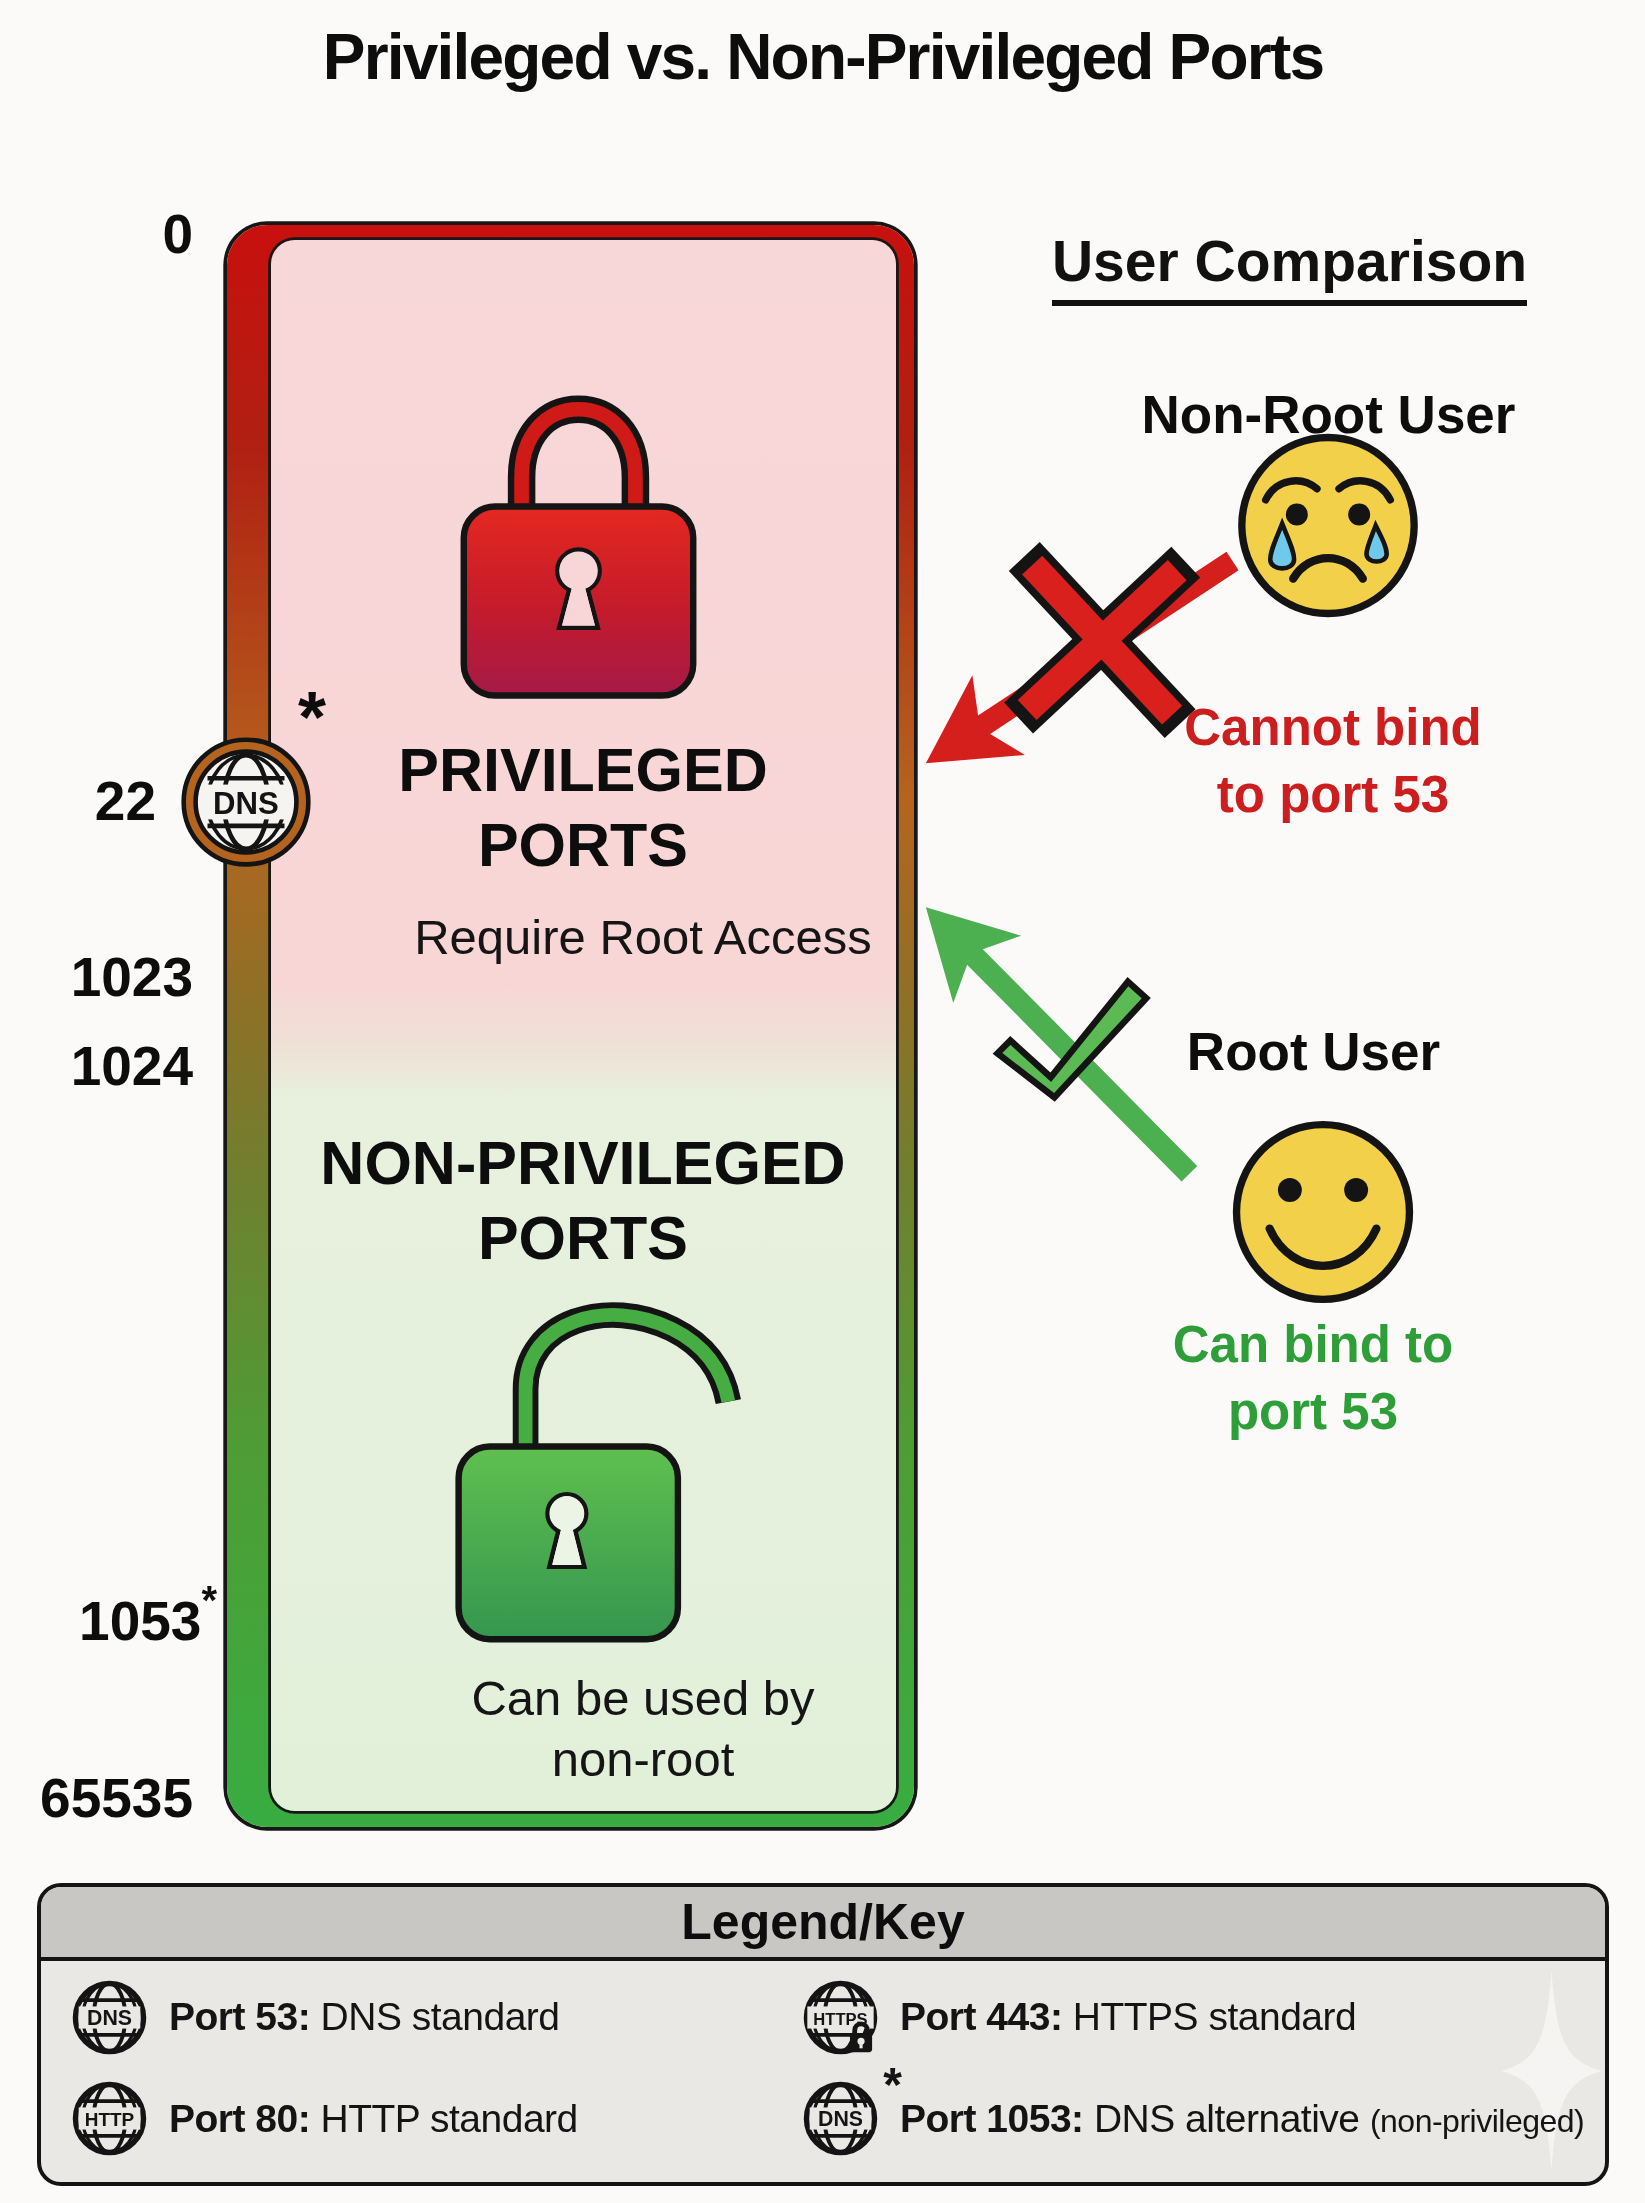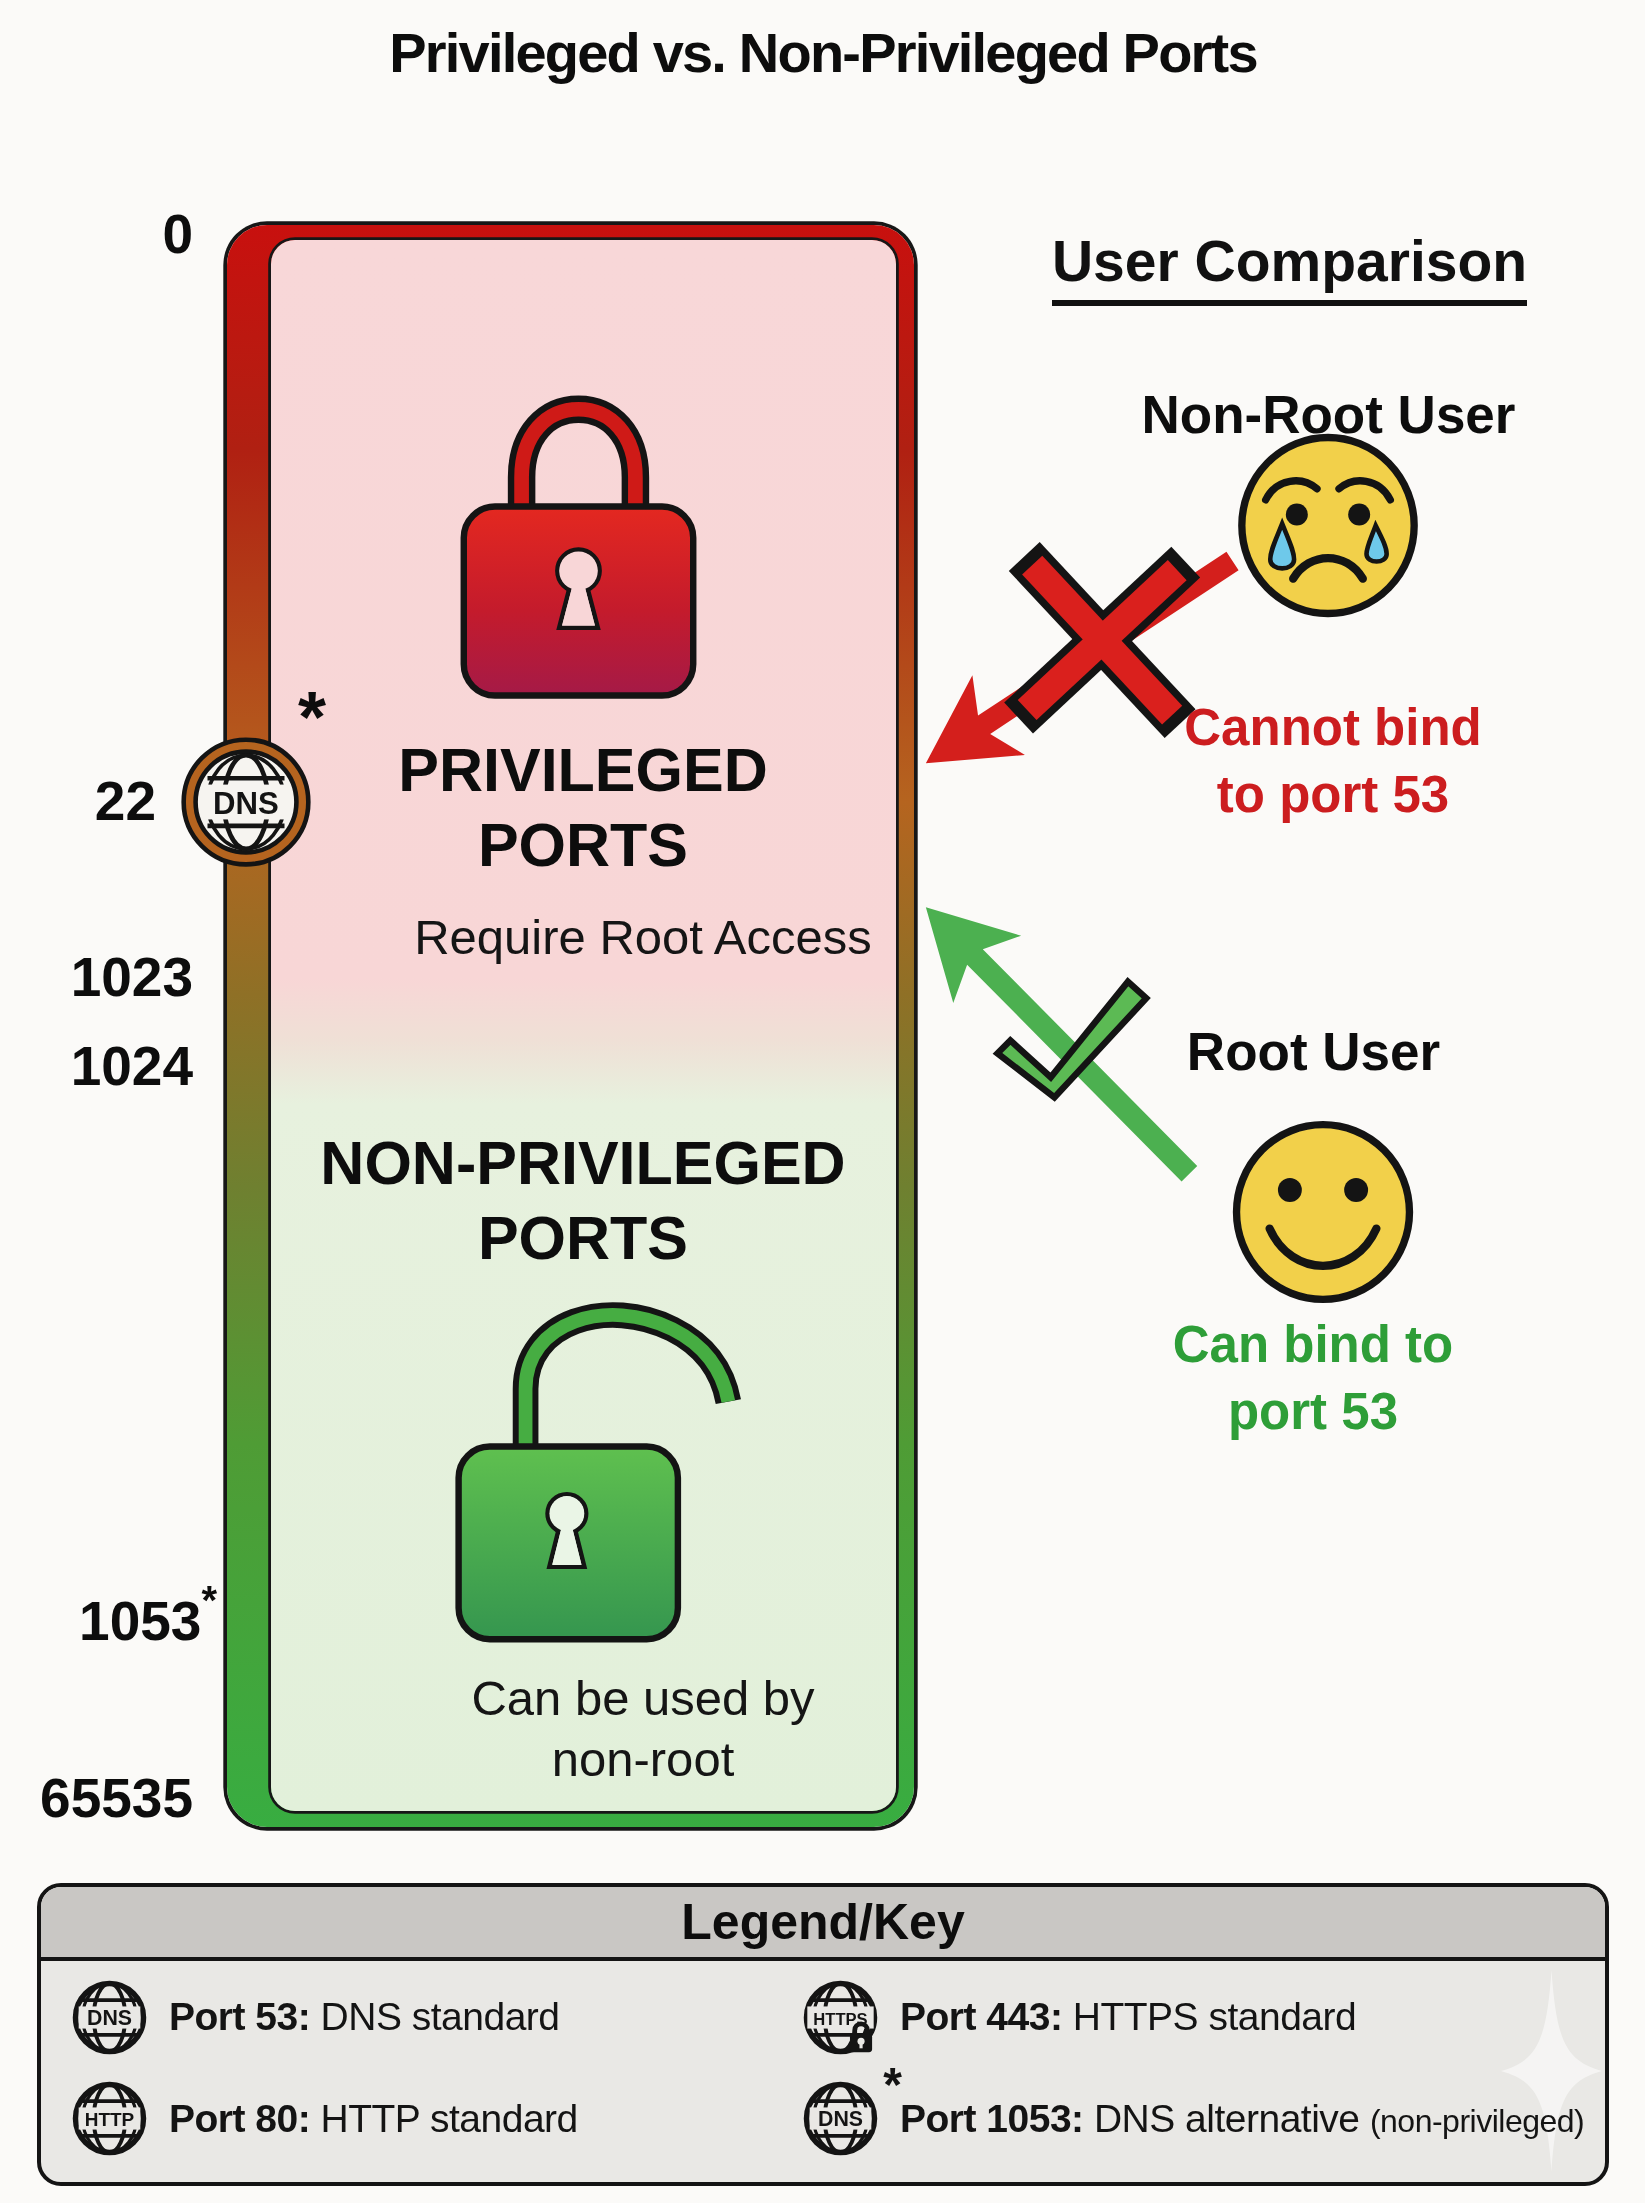--- a/index.html
+++ b/index.html
@@ -4,21 +4,21 @@
 <style>
   html,body{margin:0;padding:0;background:#e8e8e8;}
   .canvas{
     position:relative; width:1646px; height:2204px; overflow:hidden;
     background:#fbfaf8;
     font-family:"Liberation Sans", sans-serif; color:#111;
   }
   .abs{position:absolute;}
   .page-title{
     top:20px; left:0; width:100%; text-align:center;
-    font-size:56px; font-weight:bold; letter-spacing:-1.8px; color:#0d0d0d;
+    font-size:64px; font-weight:bold; letter-spacing:-1.8px; color:#0d0d0d;
   }
   
   .port-box{
     left:227px; top:225px; width:687px; height:1602px; border-radius:40px;
     background:linear-gradient(180deg,#c8100e 0%,#b02012 14%,#b5641f 36%,#8f7026 48%,#6f8030 60%,#4f9c35 76%,#38ad41 100%);
     box-shadow:0 0 0 3.7px #171717;
   }
   .port-box-inner{
     left:44px; top:14.7px; right:18.4px; bottom:16.5px; border-radius:24px;
     background:linear-gradient(180deg,#f8d7d8 0%,#f8d6d6 47%,#efe0d6 51%,#e7f1de 55%,#e2f0da 100%);

